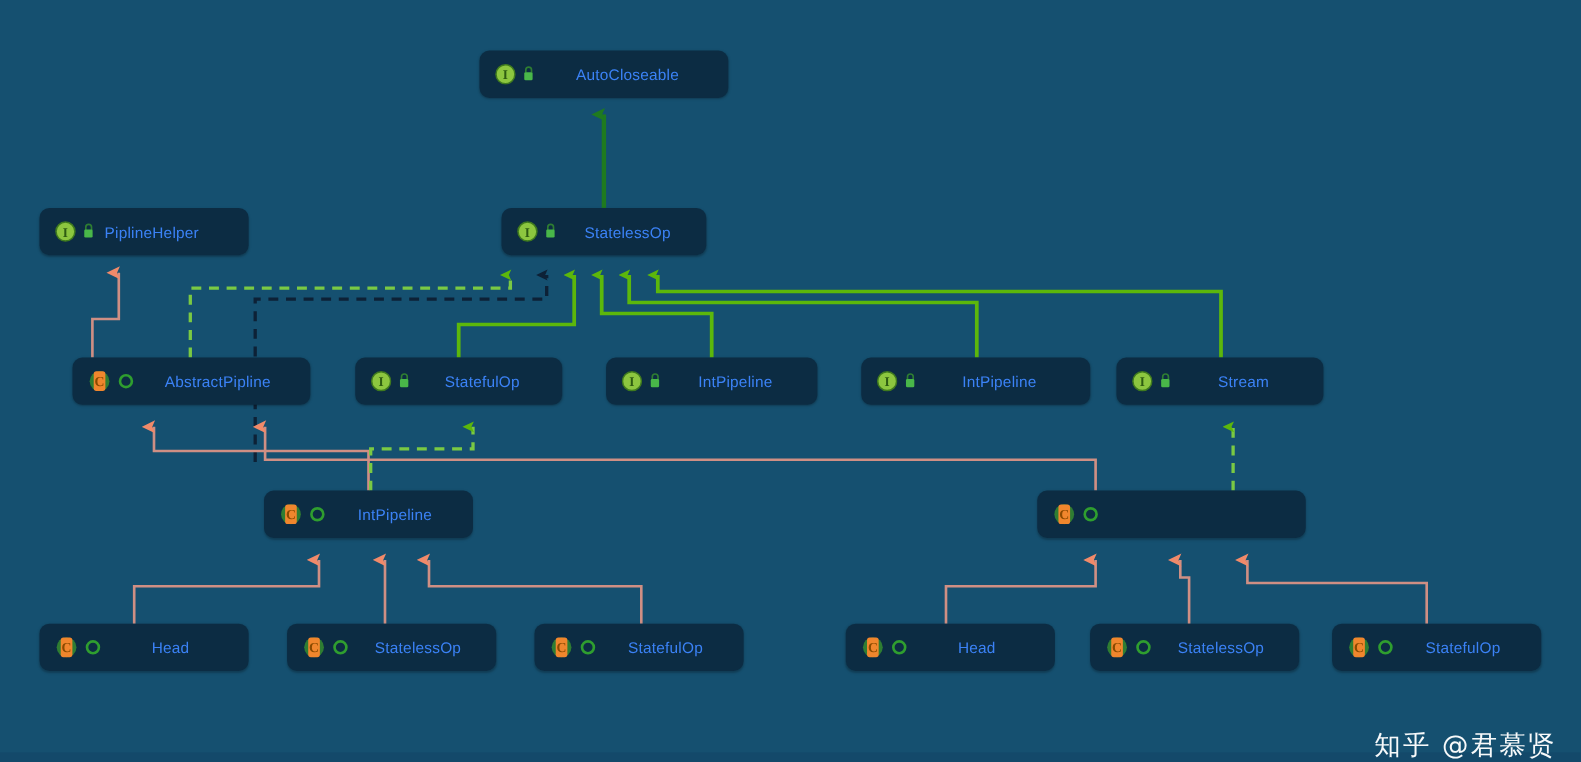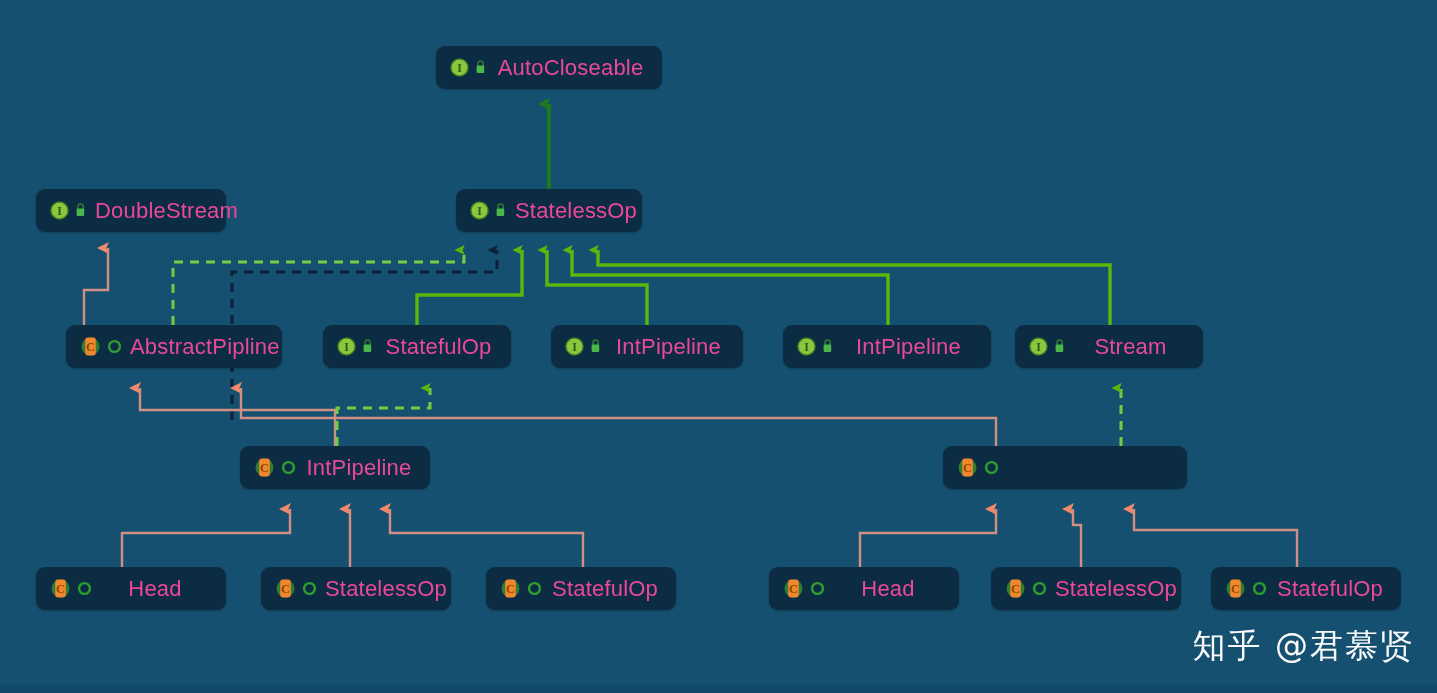--- a/index.html
+++ b/index.html
@@ -39,38 +39,38 @@
     box-shadow: 0 1px 2px rgba(0,0,0,0.25);
   }
   .node-icons {
     display: flex;
     align-items: center;
     flex: 0 0 auto;
   }
   .node-label {
     flex: 1 1 auto;
     text-align: center;
-    color: #ec4899;
-    font-size: 22px;
+    color: #3b82f6;
+    font-size: 14px;
     letter-spacing: 0.2px;
     white-space: nowrap;
     padding-left: 6px;
     padding-right: 2px;
   }
   .icon-iface { margin-right: 5px; display:block; }
   .icon-lock  { margin-right: 2px; display:block; }
   .icon-class { margin-right: 6px; display:block; }
   .icon-abstract { margin-right: 2px; display:block; }
 
   #watermark {
     position: absolute;
     right: 22px;
-    bottom: 24px;
+    bottom: 0;
     color: #ffffff;
-    font-size: 33px;
+    font-size: 24px;
     font-family: "DejaVu Sans", sans-serif;
     letter-spacing: 2px;
     opacity: 0.97;
     white-space: nowrap;
   }
   #bottom-strip {
     position: absolute;
     left: 0;
     bottom: 0;
     width: 1437px;
@@ -154,21 +154,21 @@
         <span class="node-icons">
           <svg width="19" height="19" viewBox="0 0 19 19" class="icon-iface">
             <circle cx="9.5" cy="9.5" r="8.6" fill="#8cc63f" stroke="#3f7a1e" stroke-width="1.4"></circle>
             <text x="9.5" y="14" text-anchor="middle" font-size="12" font-family="Liberation Serif, serif" fill="#2e5c12" font-weight="bold">I</text>
           </svg>
           <svg width="13" height="17" viewBox="0 0 13 17" class="icon-lock">
             <path d="M4 7 L4 4.6 A2.6 2.6 0 0 1 9.2 4.6 L9.2 7" fill="none" stroke="#2e7d32" stroke-width="1.5"></path>
             <rect x="2.6" y="6.6" width="7.6" height="7.4" rx="1.2" fill="#49b749"></rect>
           </svg>
         </span>
-        <span class="node-label" style="text-align: left;">DoubleStream</span>
+        <span class="node-label" style="text-align: left;">PiplineHelper</span>
       </div>
       <div class="node" style="left: 456px; top: 189px; width: 186px; height: 43px;">
         <span class="node-icons">
           <svg width="19" height="19" viewBox="0 0 19 19" class="icon-iface">
             <circle cx="9.5" cy="9.5" r="8.6" fill="#8cc63f" stroke="#3f7a1e" stroke-width="1.4"></circle>
             <text x="9.5" y="14" text-anchor="middle" font-size="12" font-family="Liberation Serif, serif" fill="#2e5c12" font-weight="bold">I</text>
           </svg>
           <svg width="13" height="17" viewBox="0 0 13 17" class="icon-lock">
             <path d="M4 7 L4 4.6 A2.6 2.6 0 0 1 9.2 4.6 L9.2 7" fill="none" stroke="#2e7d32" stroke-width="1.5"></path>
             <rect x="2.6" y="6.6" width="7.6" height="7.4" rx="1.2" fill="#49b749"></rect>

